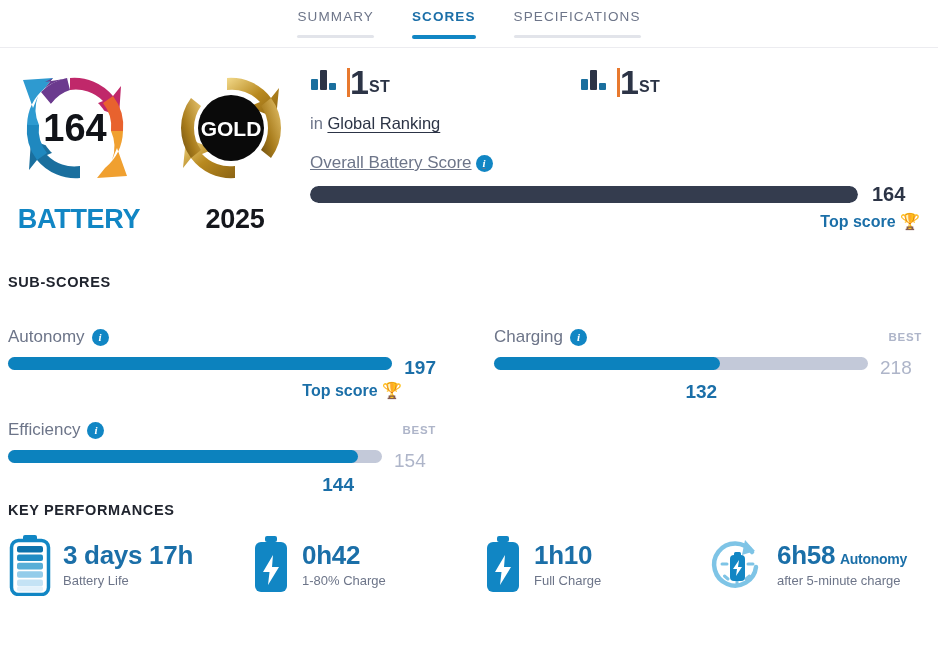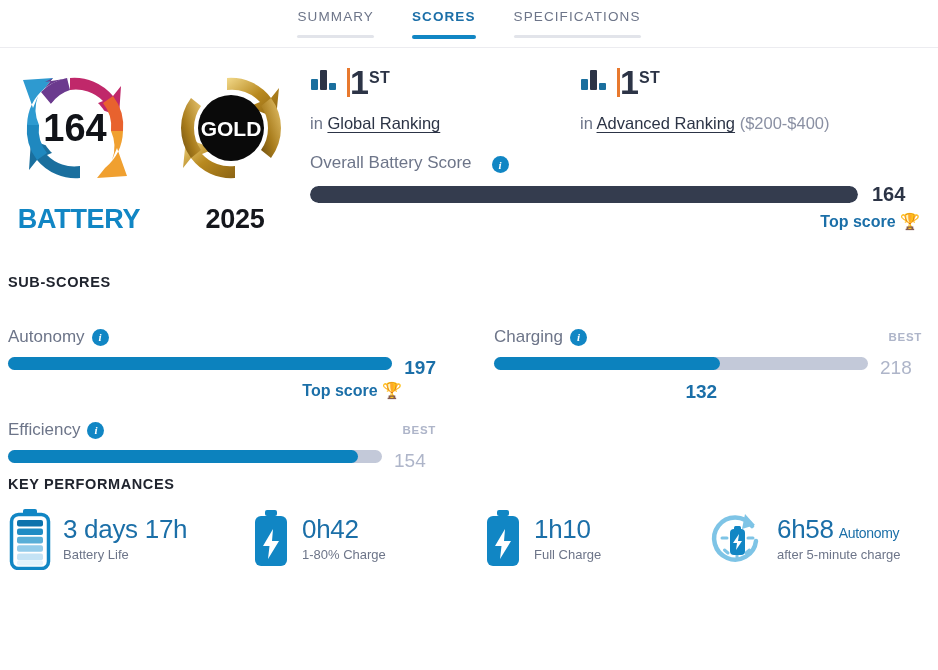--- a/index.html
+++ b/index.html
@@ -71,32 +71,32 @@
   .rank-top { display:flex; align-items:flex-start; gap: 9px; height: 40px;}
   .rank-num {
     font-size: 34px; font-weight: bold; color:#2c3446;
     line-height: 0.95; position: relative; display:flex; align-items:flex-start;
   }
   .rank-num .digit { position:relative; padding-left:3px; }
   .rank-num .digit:before {
     content:""; position:absolute; left:0; top:2px; bottom:1px; width:3px;
     background:#e8792e;
   }
-  .rank-num .suffix { font-size: 16px; margin-top: 4px; letter-spacing:0.4px;}
+  .rank-num .suffix { font-size: 16px; margin-top: 13px; letter-spacing:0.4px;}
   .rank-sub { font-size: 16.5px; color:#6d7589; margin-top: 8px; }
   .rank-sub a {
     color:#2c3446; text-decoration: underline; text-underline-offset: 3px;
     cursor:pointer;
   }
   .rank-sub .paren { color:#8a90a3; }
 
   
   .overall { margin-top: 20px; }
   .overall-label {
-    font-size: 17px; color:#6d7589; display:flex; align-items:flex-end; gap:20px;
+    font-size: 17px; color:#6d7589; display:flex; align-items:center; gap:4px;text-decoration:underline;
   }
   .overall-row { display:flex; align-items:center; gap:14px; margin-top:10px; }
   .overall-track {
     flex: 1; height: 17px; border-radius: 9px; background:#d4d8e4;
     position: relative; overflow:hidden; max-width: 548px;
   }
   .overall-fill {
     position:absolute; left:0; top:0; bottom:0; border-radius:9px;
     background:#343c4e;
   }
@@ -140,21 +140,21 @@
     position:absolute; font-size: 16px; font-weight:bold; color:#1b6fa8;
     white-space:nowrap;
   }
 
   
   .keyperf { padding: 0 8px; margin-top: 4px; }
   .kp-row { display:flex; margin-top: 16px; }
   .kp-item { display:flex; align-items:center; gap: 11px; }
   .kp-texts { display:flex; flex-direction:column; justify-content:center; }
   .kp-value {
-    font-size: 26px; font-weight:normal; color:#1b6fa8; letter-spacing:-0.3px;
+    font-size: 26px; font-weight:bold; color:#1b6fa8; letter-spacing:-0.3px;
     line-height:1.06;
   }
   .kp-value .suffix-word { font-size: 14px; margin-left: 5px; }
   .kp-caption { font-size: 13px; color:#6d7589; margin-top: 4px; }
 
   
   .info-icon {
     width: 17px; height:17px; border-radius:50%; background:#1186c4;
     color:#fff; font-size: 11px; font-style: italic; font-weight:bold;
     display:inline-flex; align-items:center; justify-content:center;
@@ -255,25 +255,20 @@
           <svg width="28" height="26" viewBox="0 0 28 26">
             <rect x="1" y="13" width="7" height="11" rx="1" fill="#1a6f9e"></rect>
             <rect x="10" y="4" width="7" height="20" rx="1" fill="#2c3446"></rect>
             <rect x="19" y="17" width="7" height="7" rx="1" fill="#1a6f9e"></rect>
           </svg>
           <div class="rank-num">
             <span class="digit">1</span>
             <span class="suffix">ST</span>
           </div>
         </div>
-        <div class="rank-sub">
-          <span>in</span>
-          <a>Advanced Ranking</a>
-          <span class="paren">($200-$400)</span>
-        </div>
       </div>
     </div>
 
     <div class="overall">
       <div class="overall-label">
         <span>Overall Battery Score</span>
         <span class="info-icon">i</span>
       </div>
       <div class="overall-row">
         <div class="overall-track">
@@ -343,20 +338,23 @@
           <span>Efficiency</span>
           <span class="info-icon">i</span>
         </span>
         <span class="sub-best-cap">BEST</span>
       </div>
       <div class="sub-bar-line">
         <div class="sub-track">
           <div class="sub-fill" id="fill-efficiency" style="width: 93.5%;"></div>
         </div>
         <span class="sub-best-val">154</span>
+      </div>
+      <div class="sub-underlabel">
+        <span class="uval" id="uval-efficiency" style="left: calc(81.345% - 18px);">144</span>
       </div>
     </div>
     <div class="subcol"></div>
   </div>
 </div>
 
 <div class="keyperf">
   <div class="section-title" style="padding-left:0;">KEY PERFORMANCES</div>
 
   <div class="kp-row">

